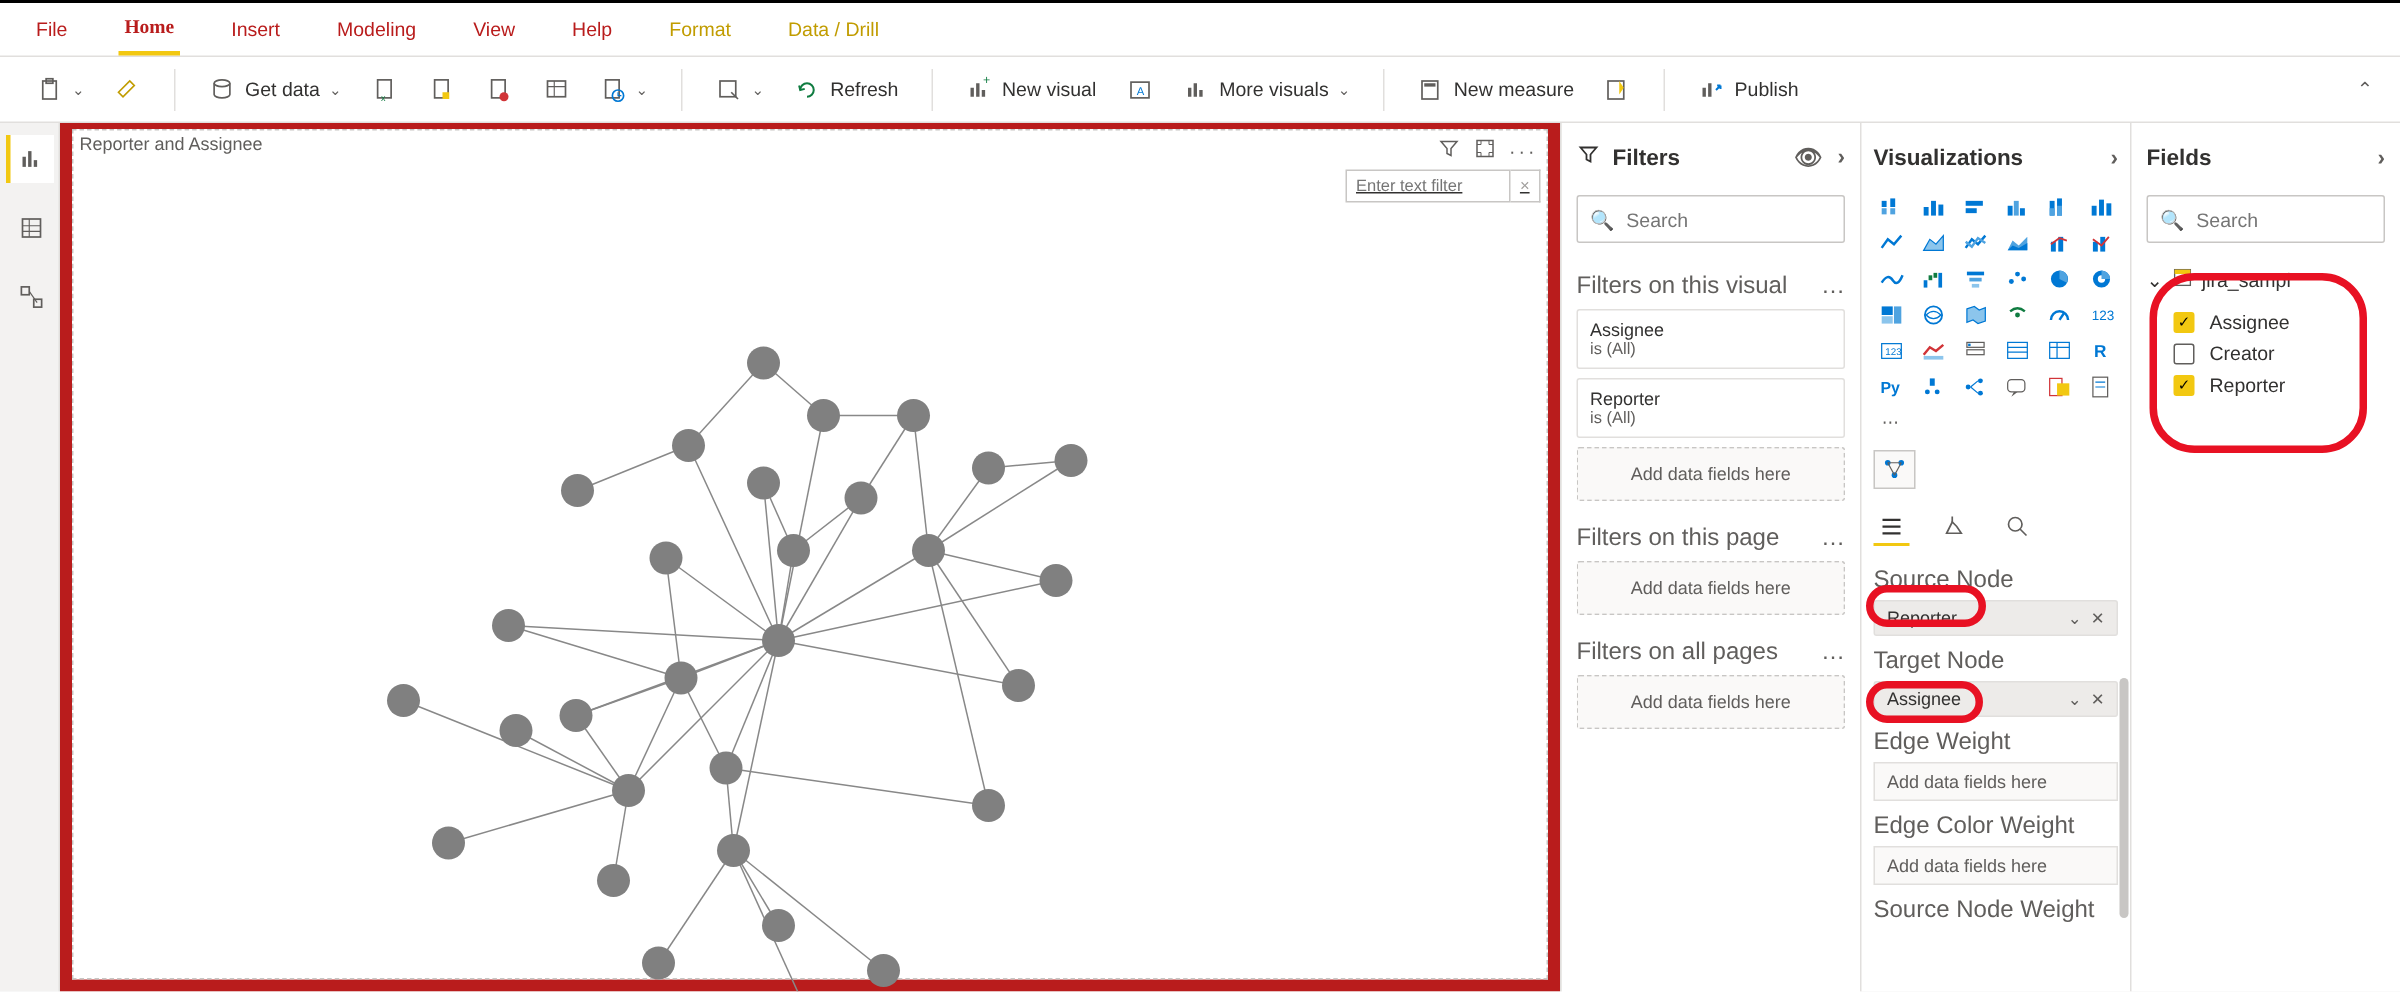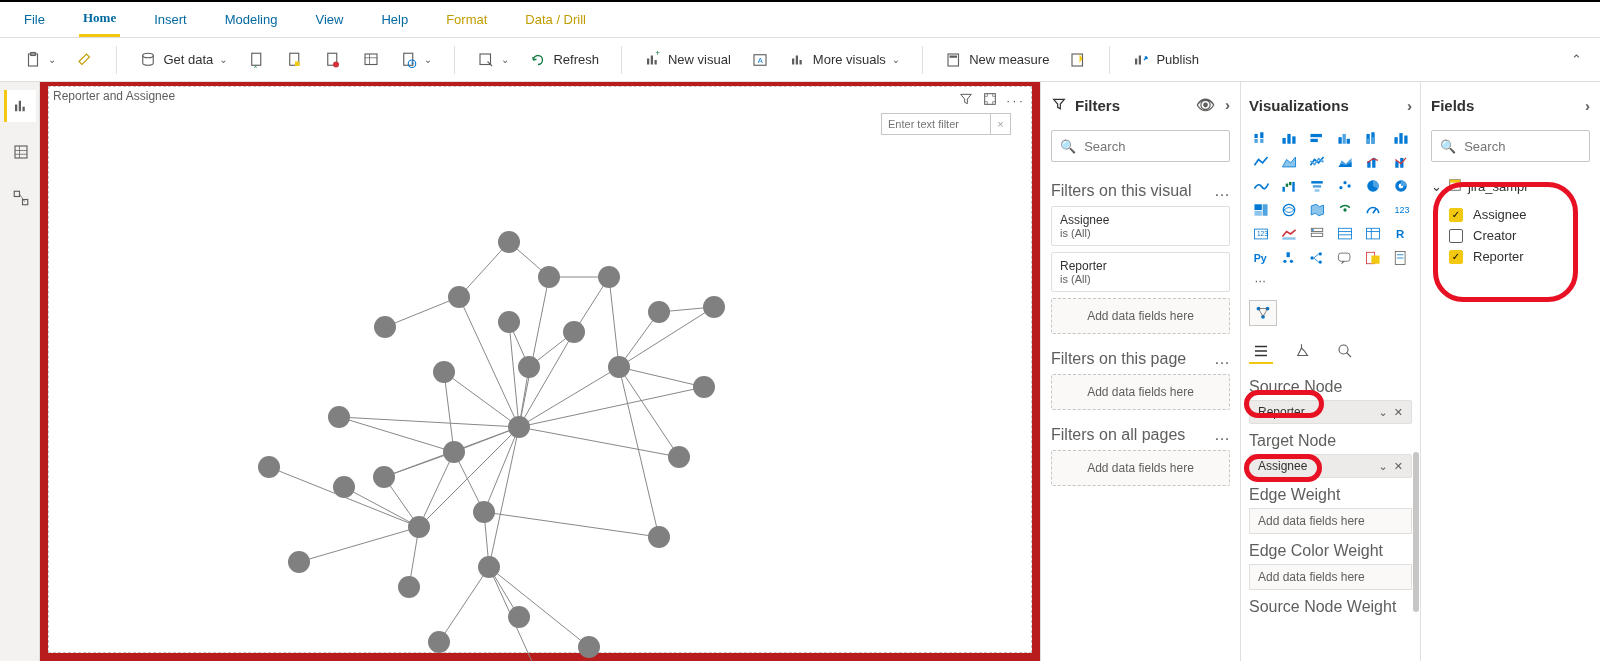--- a/index.html
+++ b/index.html
@@ -1,20 +1,20 @@
 <!DOCTYPE html>
 <html><head>
 <meta charset="utf-8">
 <style>
 * { box-sizing: border-box; margin: 0; padding: 0; font-family: "Segoe UI", Arial, sans-serif; }
 body { background: #f3f2f1; width: 1600px; height: 661px; overflow: hidden; font-size: 13px; color: #323130; }
 
 
 .top-tabs { height: 38px; background: #fff; display: flex; align-items: center; padding: 0 20px; border-top: 2px solid #000; border-bottom: 1px solid #e1dfdd; gap: 30px; }
-.top-tabs .tab { padding: 8px 4px; cursor: pointer; color: #0369a1; }
+.top-tabs .tab { padding: 8px 4px; cursor: pointer; color: #b91c1c; }
 .top-tabs .tab.active { border-bottom: 3px solid #f2c811; font-weight: 600; font-family: Liberation Serif, serif; }
 .top-tabs .tab.yellow { color: #c19c00; }
 
 
 .ribbon { height: 44px; background: #fff; display: flex; align-items: center; padding: 0 10px; border-bottom: 1px solid #e1dfdd; gap: 4px; }
 .ribbon .grp { display: flex; align-items: center; gap: 8px; padding: 0 8px; }
 .ribbon .sep { width: 1px; height: 28px; background: #e1dfdd; margin: 0 4px; }
 .ribbon .rbtn { display: flex; align-items: center; gap: 6px; padding: 4px 6px; cursor: pointer; color: #323130; border-radius: 2px; }
 .ribbon svg { width: 18px; height: 18px; }
 .ribbon .chev { font-size: 10px; color: #605e5c; }
@@ -24,21 +24,21 @@
 .main { display: flex; height: calc(100% - 82px); }
 .left-rail { width: 40px; background: #f3f2f1; border-right: 1px solid #e1dfdd; display: flex; flex-direction: column; align-items: center; padding-top: 8px; gap: 14px; }
 .left-rail .lrbtn { width: 32px; height: 32px; display: flex; align-items: center; justify-content: center; cursor: pointer; border-left: 3px solid transparent; }
 .left-rail .lrbtn.active { border-left: 3px solid #f2c811; background: #fff; }
 
 .canvas { flex: 1; background: #b91c1c; position: relative; padding: 4px; overflow: hidden; }
 .visual-frame { position: absolute; left: 8px; top: 4px; right: 8px; bottom: 8px; background: #fff; border: 1px dashed #c8c6c4; }
 .visual-title { position: absolute; left: 4px; top: 2px; font-size: 12px; color: #605e5c; }
 .visual-toolbar { position: absolute; right: 6px; top: 4px; display: flex; gap: 8px; color: #605e5c; align-items: center; }
 .visual-toolbar span { cursor: pointer; }
-.text-filter { position: absolute; right: 20px; top: 26px; display: flex; align-items: center; }
+.text-filter { position: absolute; right: 4px; top: 26px; display: flex; align-items: center; text-decoration: underline; }
 .text-filter input { width: 110px; height: 22px; font-size: 11px; padding: 2px 6px; border: 1px solid #c8c6c4; color: #a19f9d; }
 .text-filter .clear { width: 20px; height: 22px; border: 1px solid #c8c6c4; border-left: none; display: flex; align-items: center; justify-content: center; font-size: 11px; color: #a19f9d; cursor: pointer; }
 .graph-svg { position: absolute; left: 50px; top: 60px; }
 
 
 .pane { background: #fff; border-left: 1px solid #e1dfdd; display: flex; flex-direction: column; height: 100%; }
 .pane-filters { width: 200px; padding: 8px 10px; overflow-y: auto; }
 .pane-header { display: flex; align-items: center; justify-content: space-between; height: 30px; font-weight: 600; font-size: 15px; }
 .pane-header .hicons { display: flex; gap: 10px; color: #605e5c; }
 .pane-header .hicons span { cursor: pointer; }

